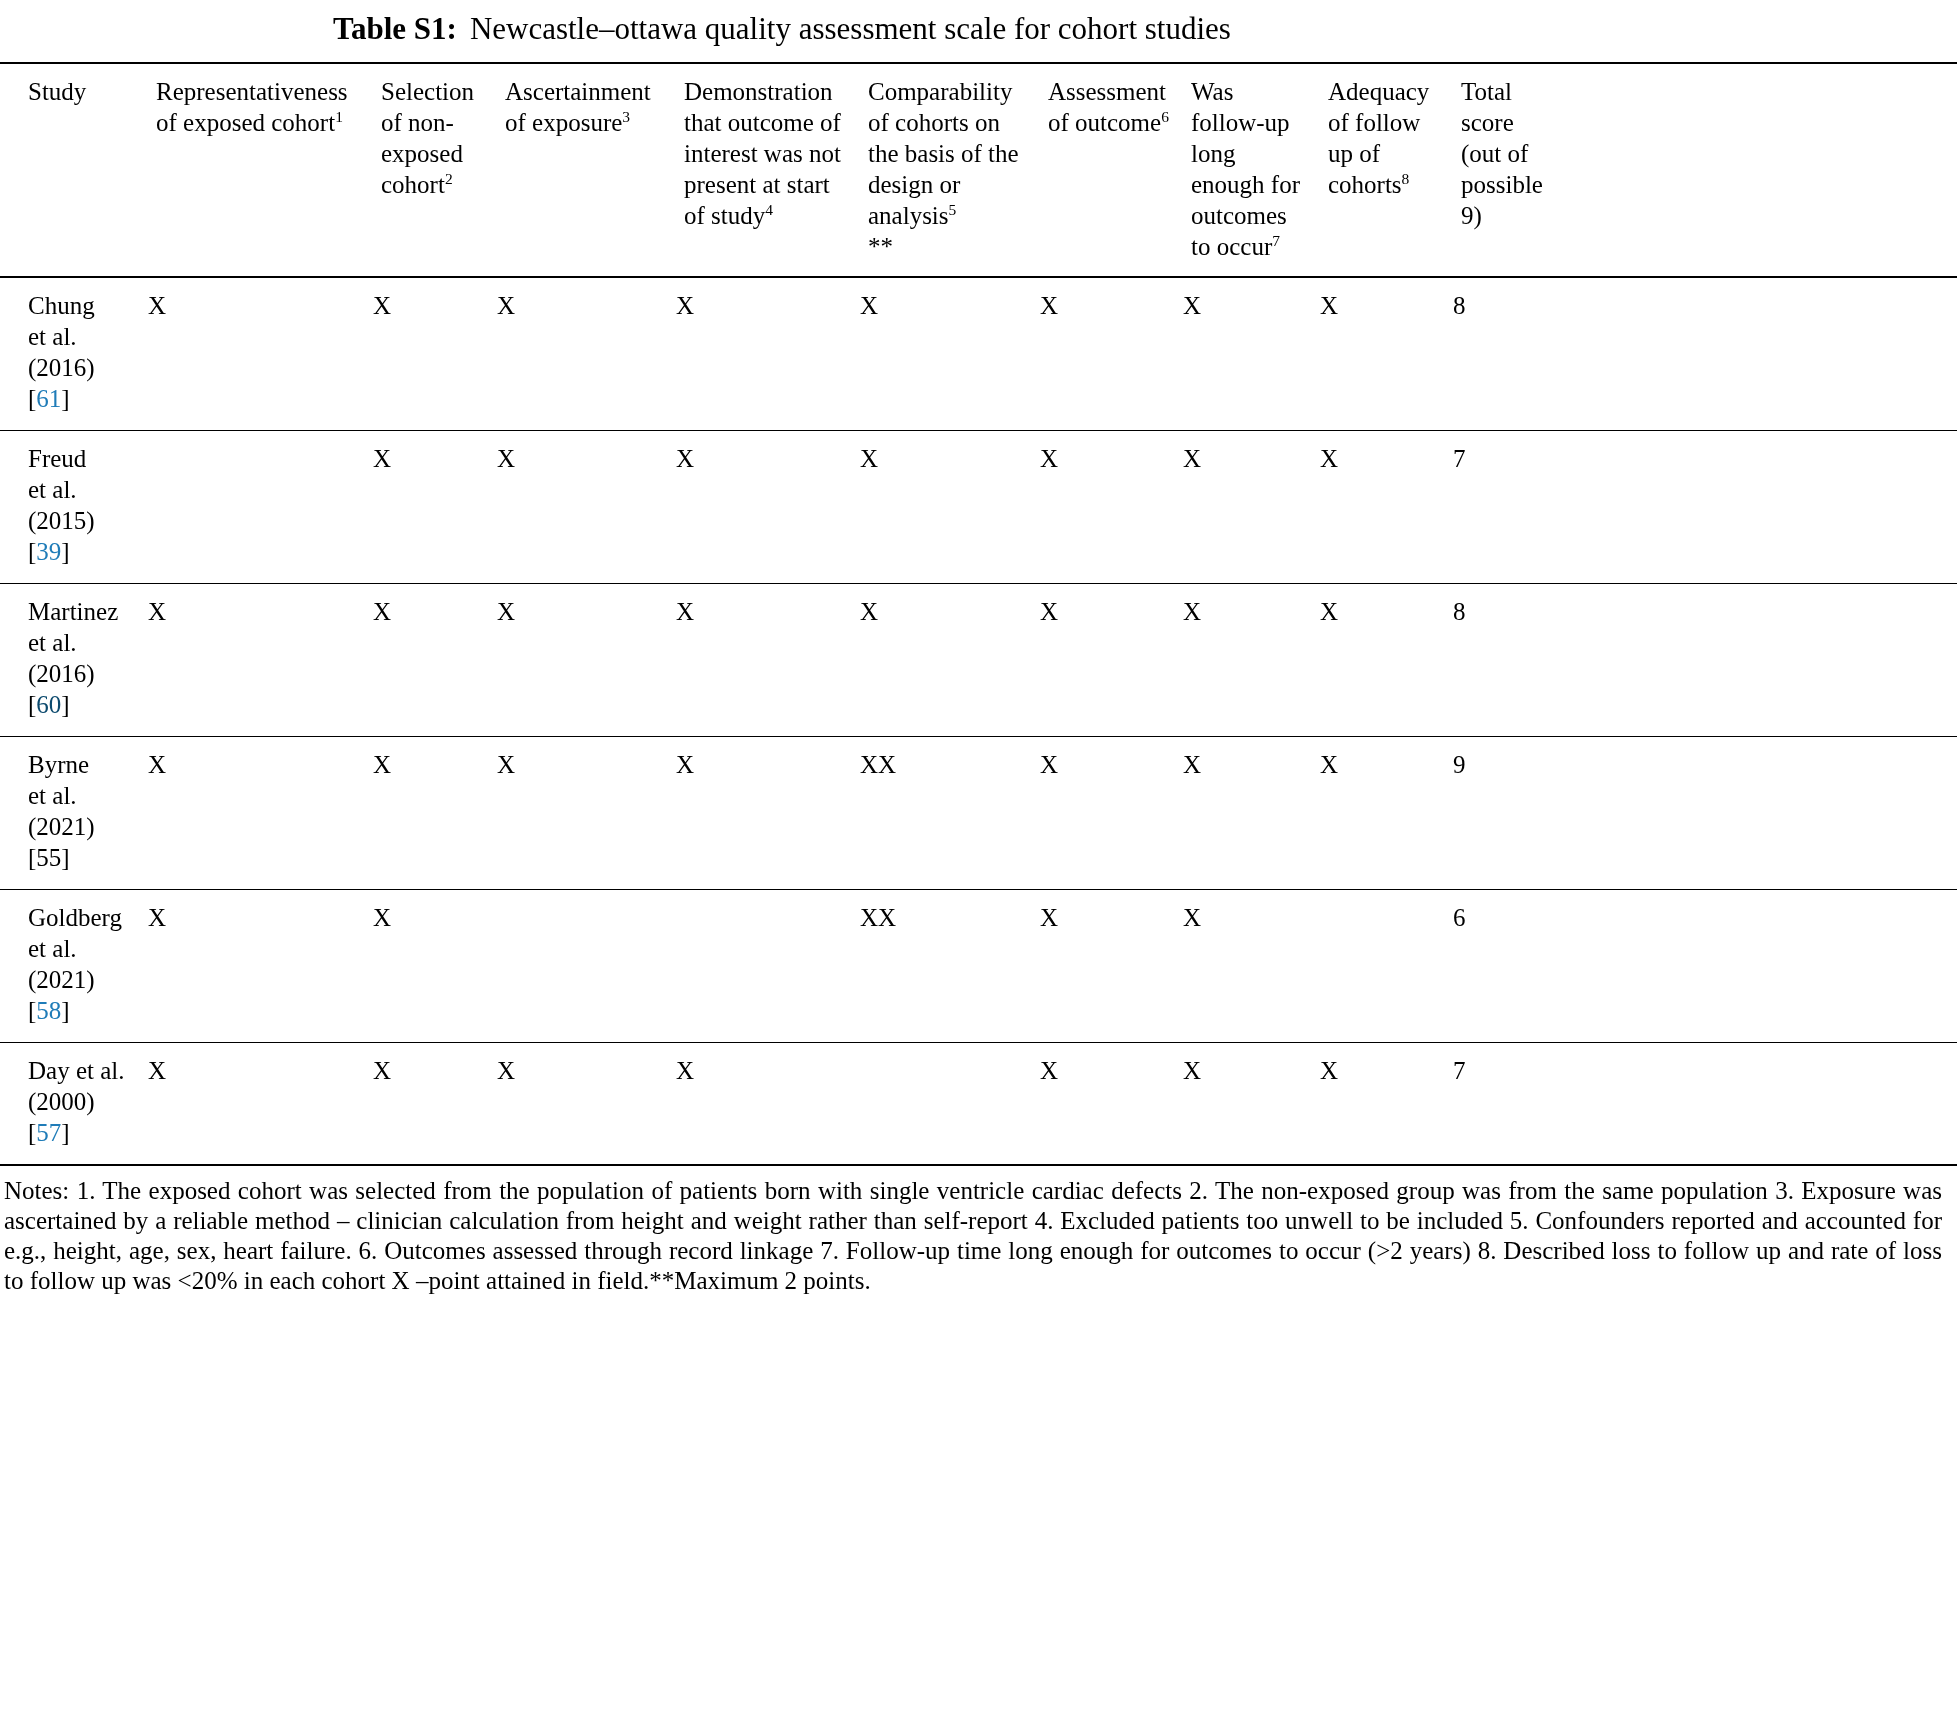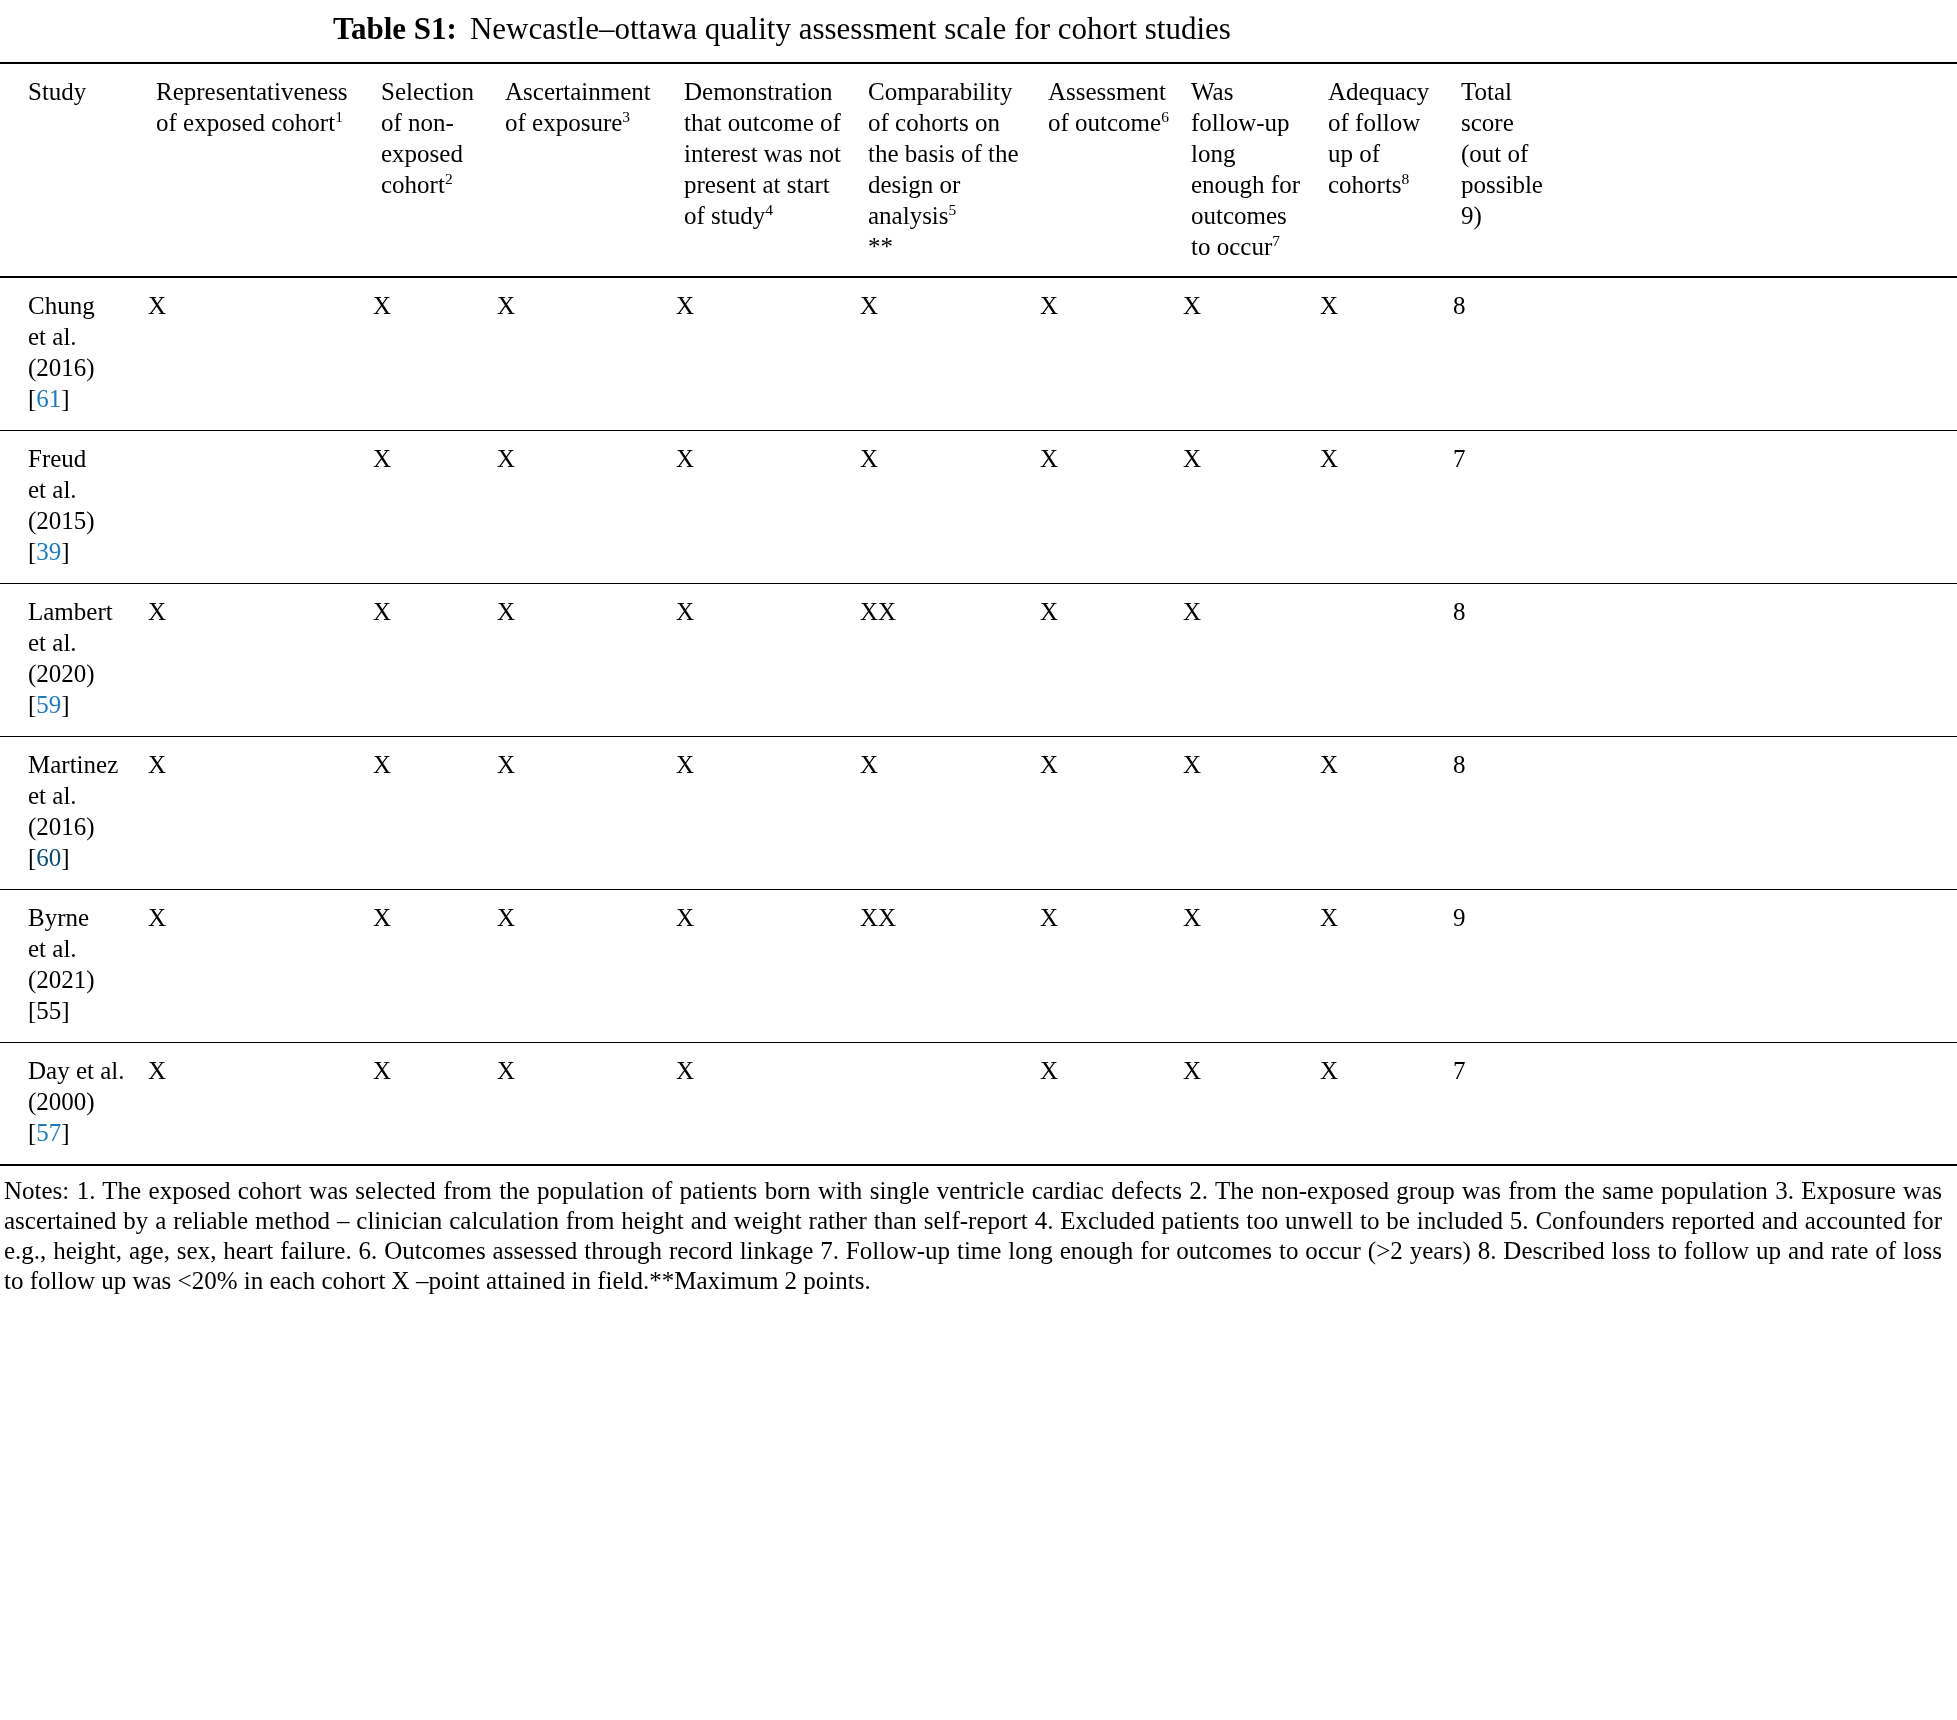--- a/index.html
+++ b/index.html
@@ -125,38 +125,20 @@
           <td>X</td>
           <td>X</td>
           <td>X</td>
           <td>X</td>
           <td>X</td>
           <td>7</td>
           <td></td>
         </tr>
         <tr>
           <td>
-            <div>Lambert</div>
-            <div>et al.</div>
-            <div>(2020)</div>
-            <div>[<a class="ref-link" style="color: rgb(31, 124, 184);">59</a>]</div>
-          </td>
-          <td>X</td>
-          <td>X</td>
-          <td>X</td>
-          <td>X</td>
-          <td>XX</td>
-          <td>X</td>
-          <td>X</td>
-          <td></td>
-          <td>8</td>
-          <td></td>
-        </tr>
-        <tr>
-          <td>
             <div>Martinez</div>
             <div>et al.</div>
             <div>(2016)</div>
             <div>[<a class="ref-link" style="color: #0c4a6e;">60</a>]</div>
           </td>
           <td>X</td>
           <td>X</td>
           <td>X</td>
           <td>X</td>
           <td>X</td>
@@ -175,20 +157,38 @@
           </td>
           <td>X</td>
           <td>X</td>
           <td>X</td>
           <td>X</td>
           <td>XX</td>
           <td>X</td>
           <td>X</td>
           <td>X</td>
           <td>9</td>
+          <td></td>
+        </tr>
+        <tr>
+          <td>
+            <div>Goldberg</div>
+            <div>et al.</div>
+            <div>(2021)</div>
+            <div>[<a class="ref-link" style="color: rgb(31, 124, 184);">58</a>]</div>
+          </td>
+          <td>X</td>
+          <td>X</td>
+          <td></td>
+          <td></td>
+          <td>XX</td>
+          <td>X</td>
+          <td>X</td>
+          <td></td>
+          <td>6</td>
           <td></td>
         </tr>
         <tr>
           <td>
             <div>Day et al.</div>
             <div>(2000)</div>
             <div>[<a class="ref-link" style="color: rgb(31, 124, 184);">57</a>]</div>
           </td>
           <td>X</td>
           <td>X</td>

